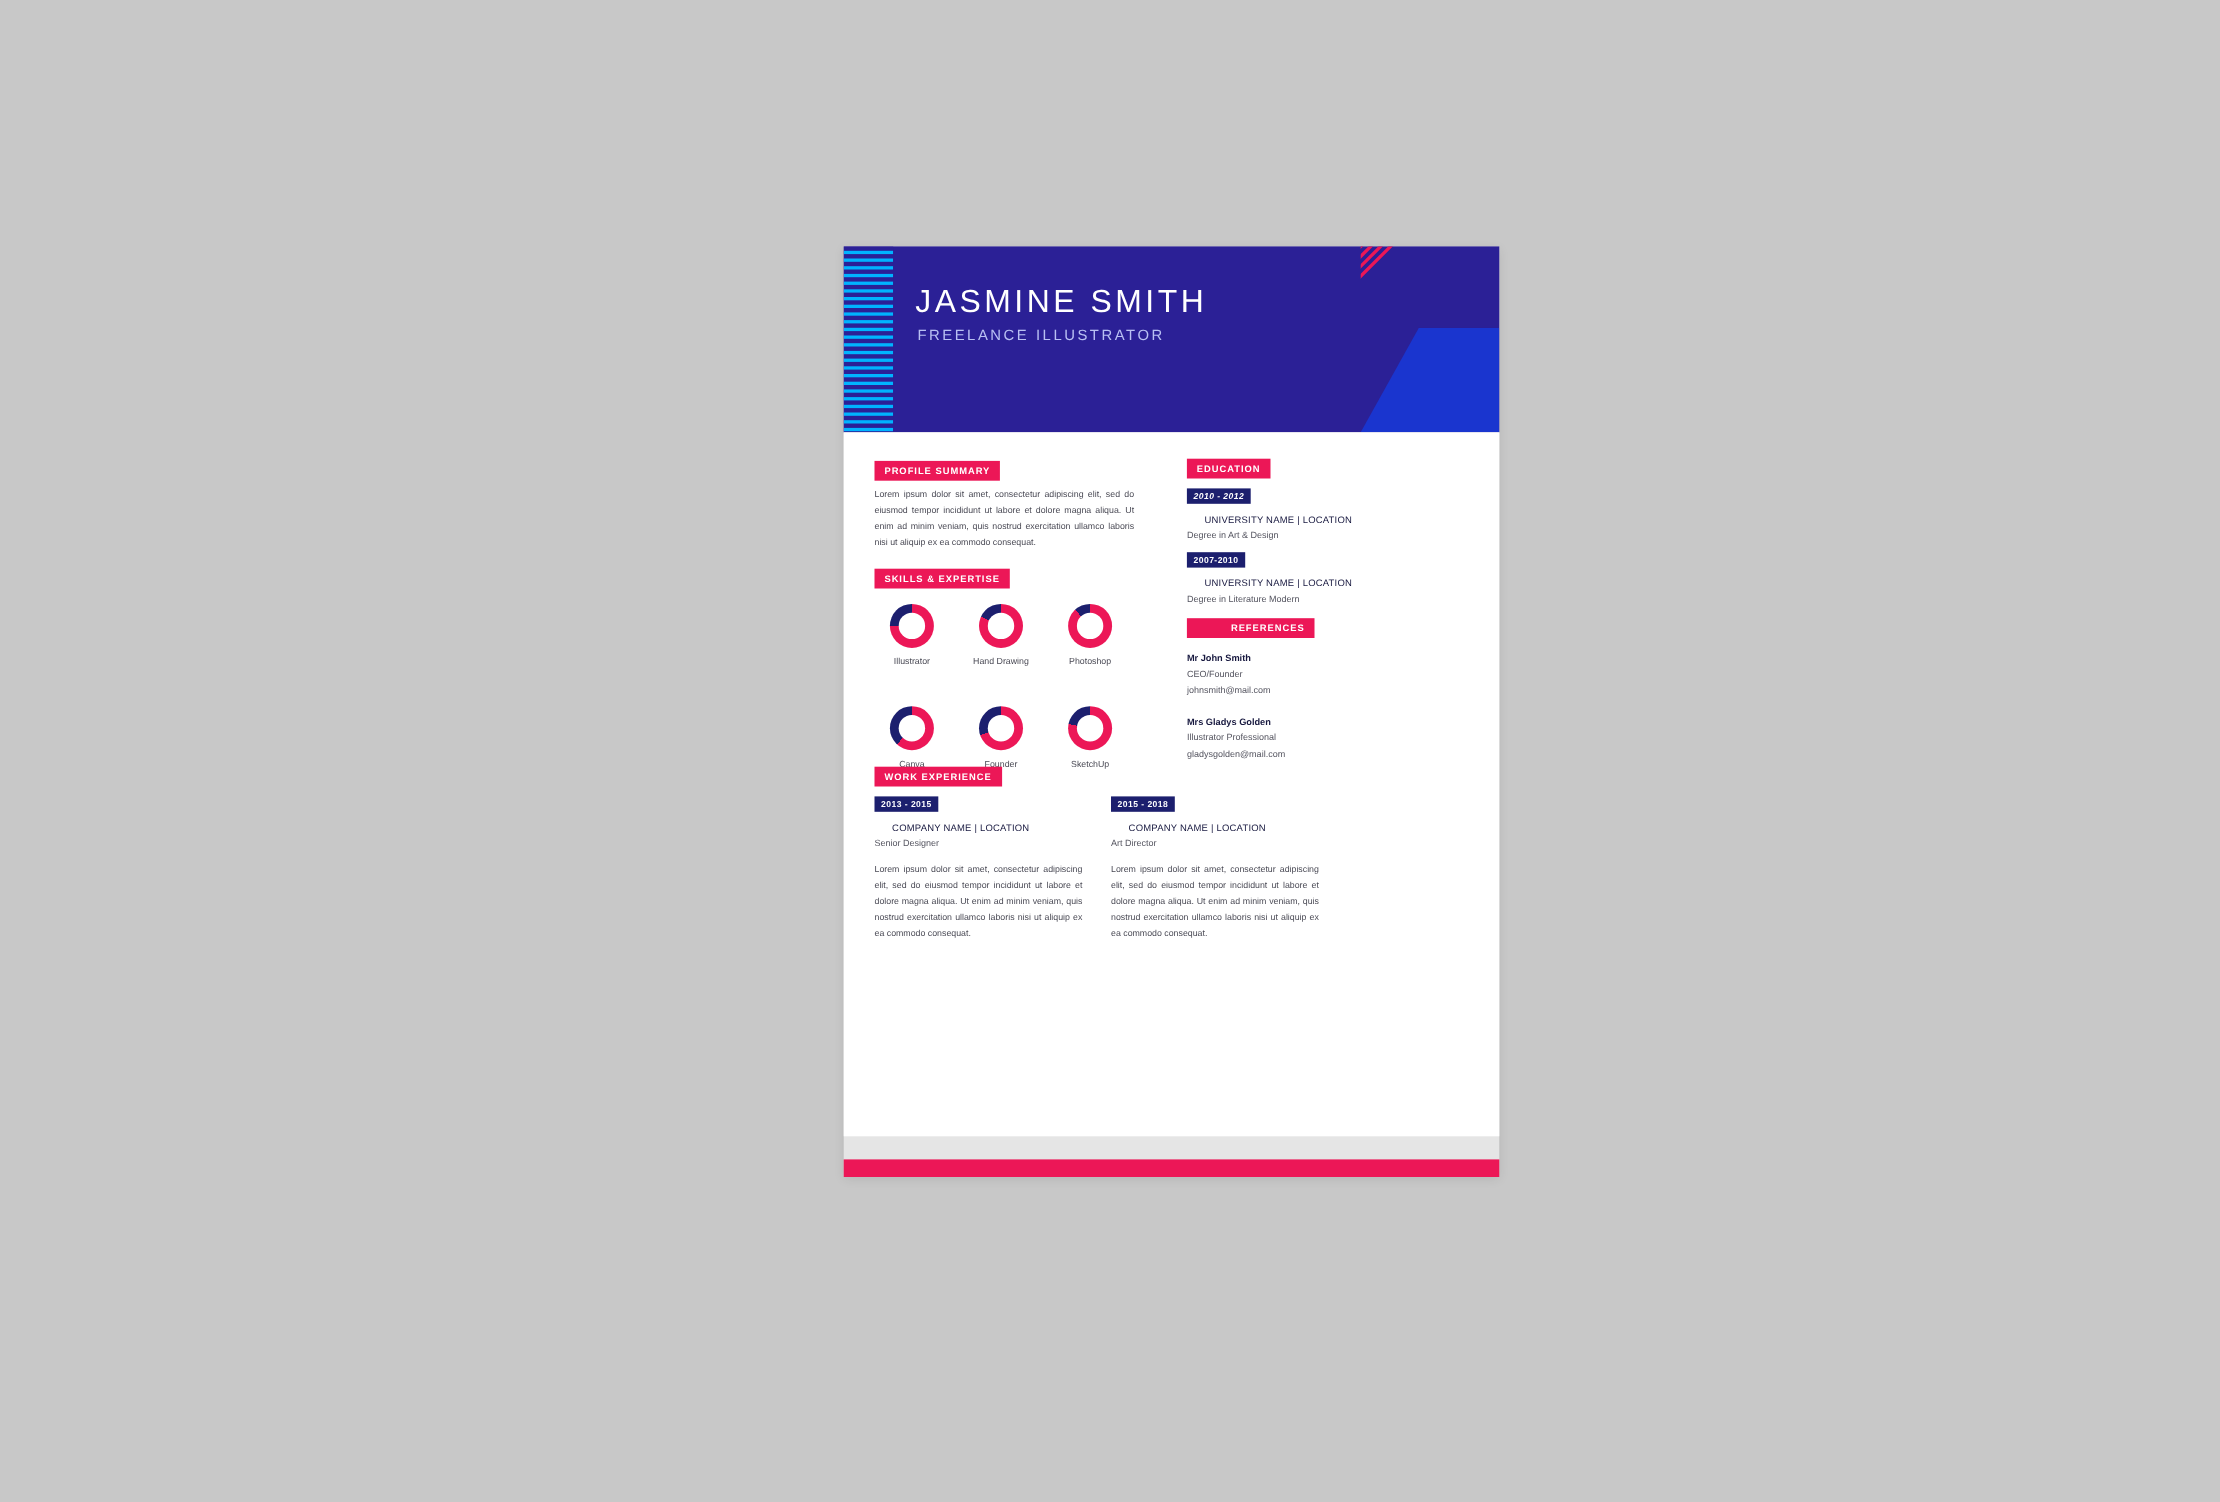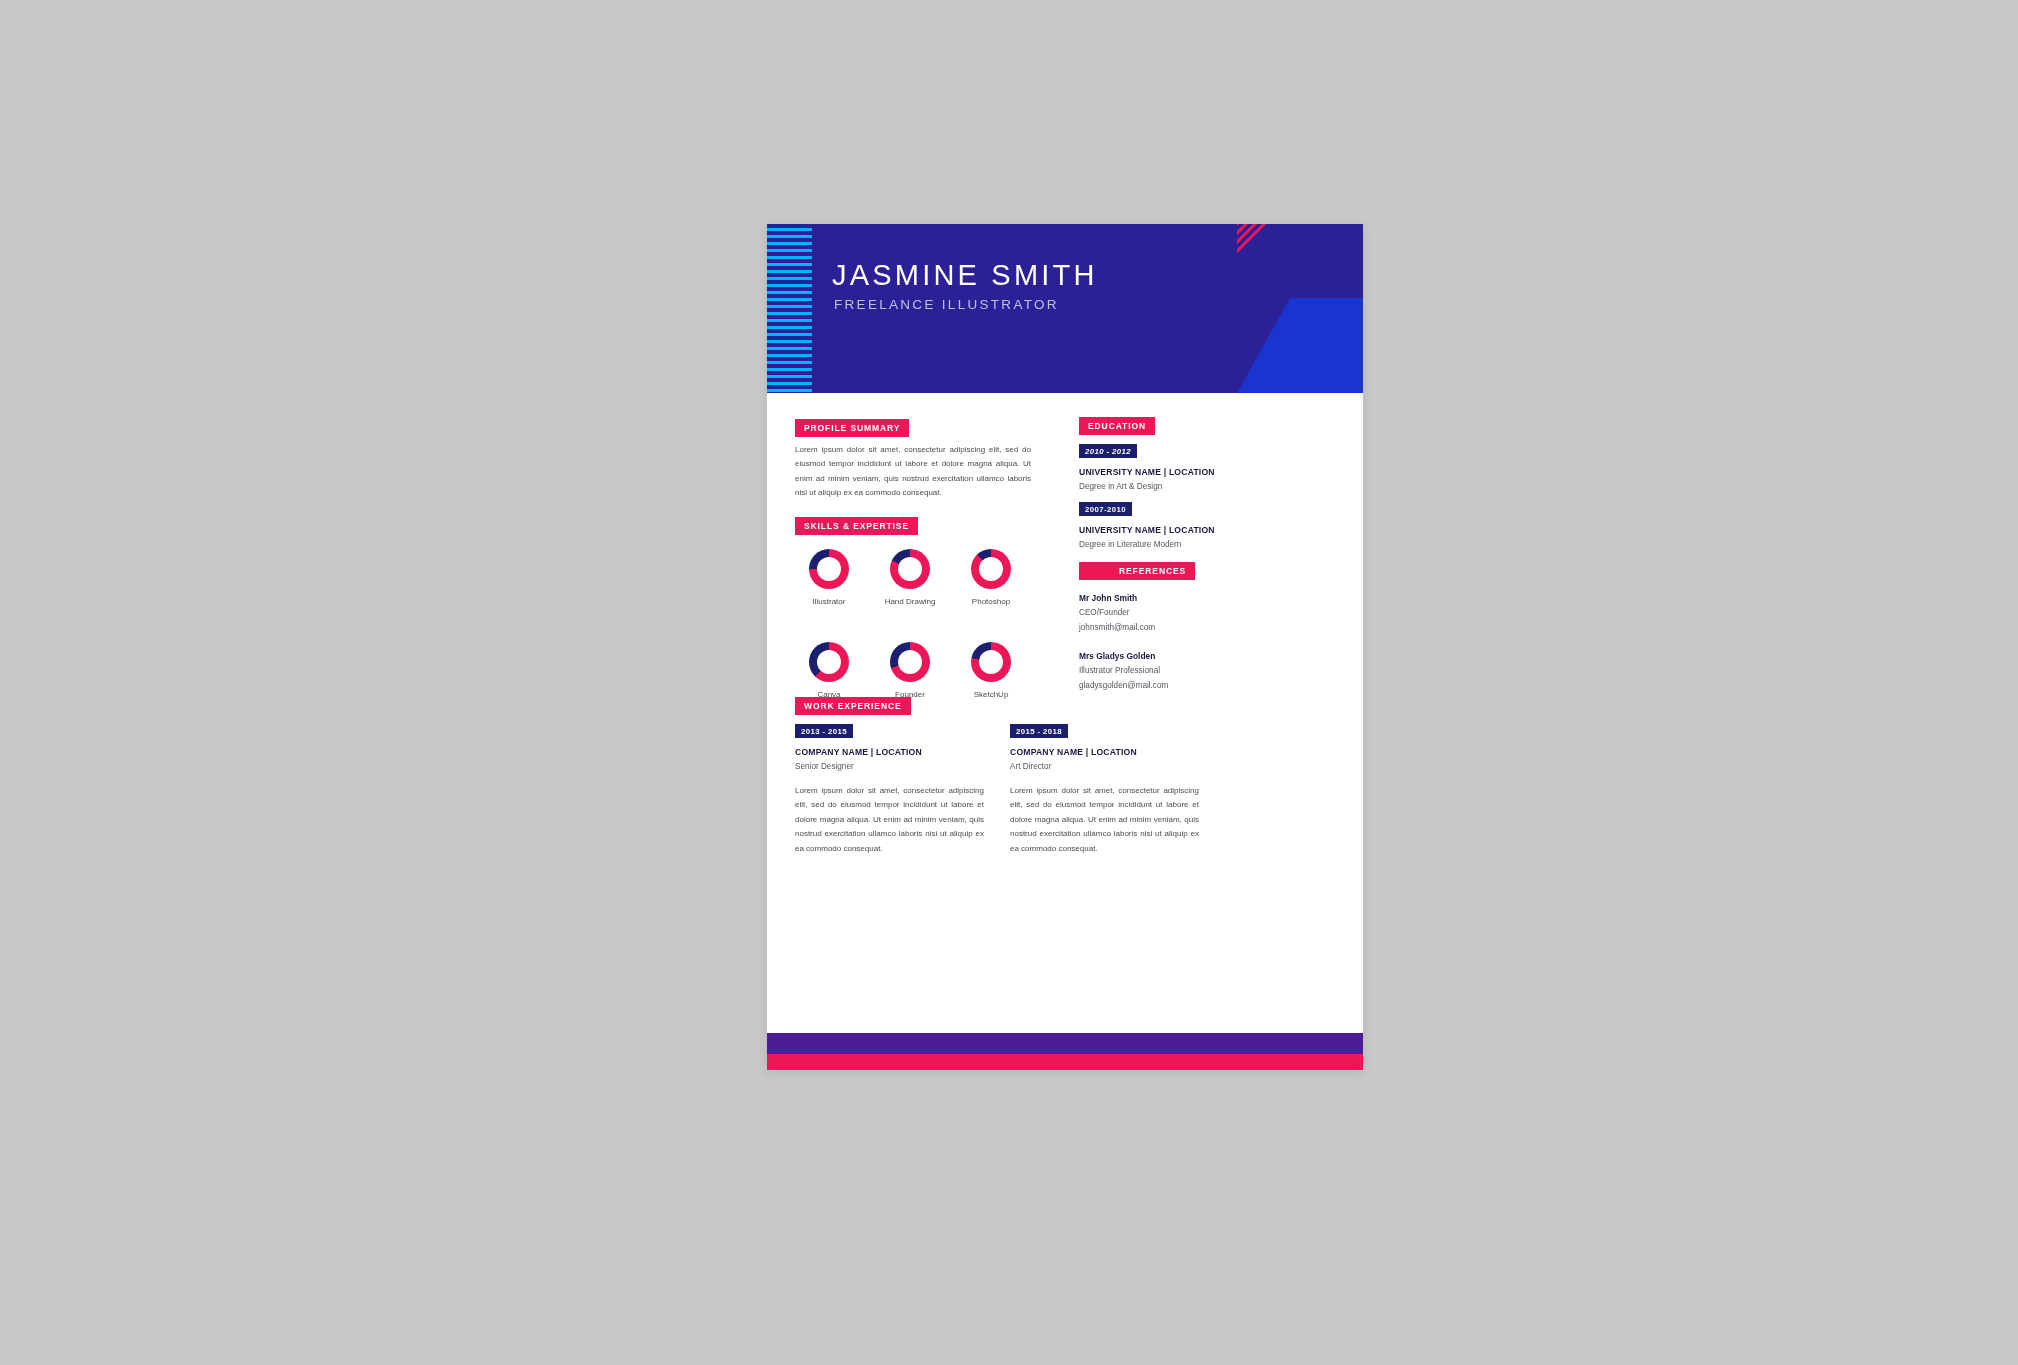--- a/index.html
+++ b/index.html
@@ -20,21 +20,21 @@
     background: #c8c8c8;
   }
 
   
   .sheet {
     position: absolute;
     left: 767px;
     top: 224px;
     width: 596px;
     height: 846px;
-    background: #4c1d95;
+    background: #e5e5e5;
     box-shadow: 0 2px 10px rgba(0,0,0,0.10);
   }
 
   
   .header {
     position: absolute;
     left: 0; top: 0;
     width: 596px;
     height: 169px;
     background: #2b2096;
@@ -168,23 +168,24 @@
     font-weight: bold;
     letter-spacing: 0.4px;
     padding: 2.5px 6px;
     white-space: nowrap;
   }
 
   .org {
     position: absolute;
     color: #17183f;
     font-size: 8.6px;
-    font-weight: bold;
+    font-weight: normal;
     letter-spacing: 0.2px;
     white-space: nowrap;
+    margin-left: 16px;
   }
   .sub {
     position: absolute;
     color: #555560;
     font-size: 8.2px;
     white-space: nowrap;
   }
 
   .refname {
     position: absolute;

